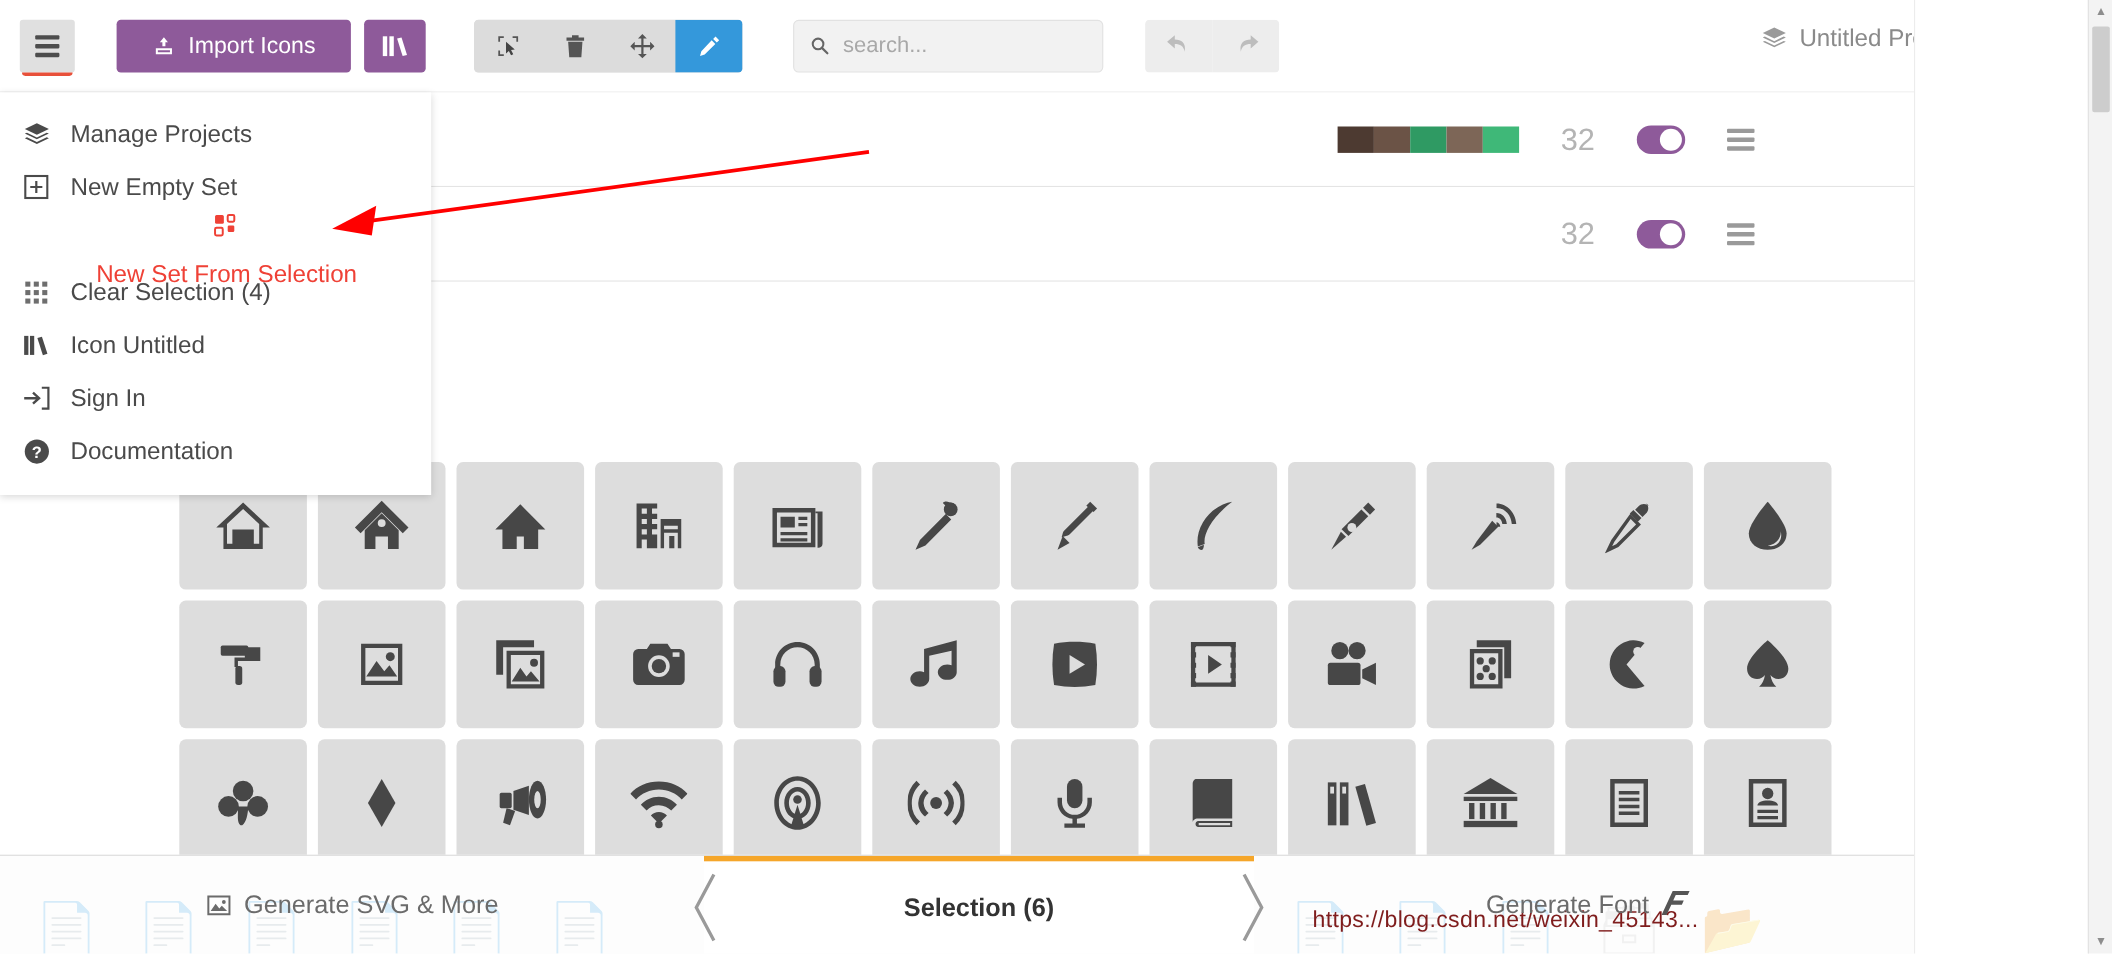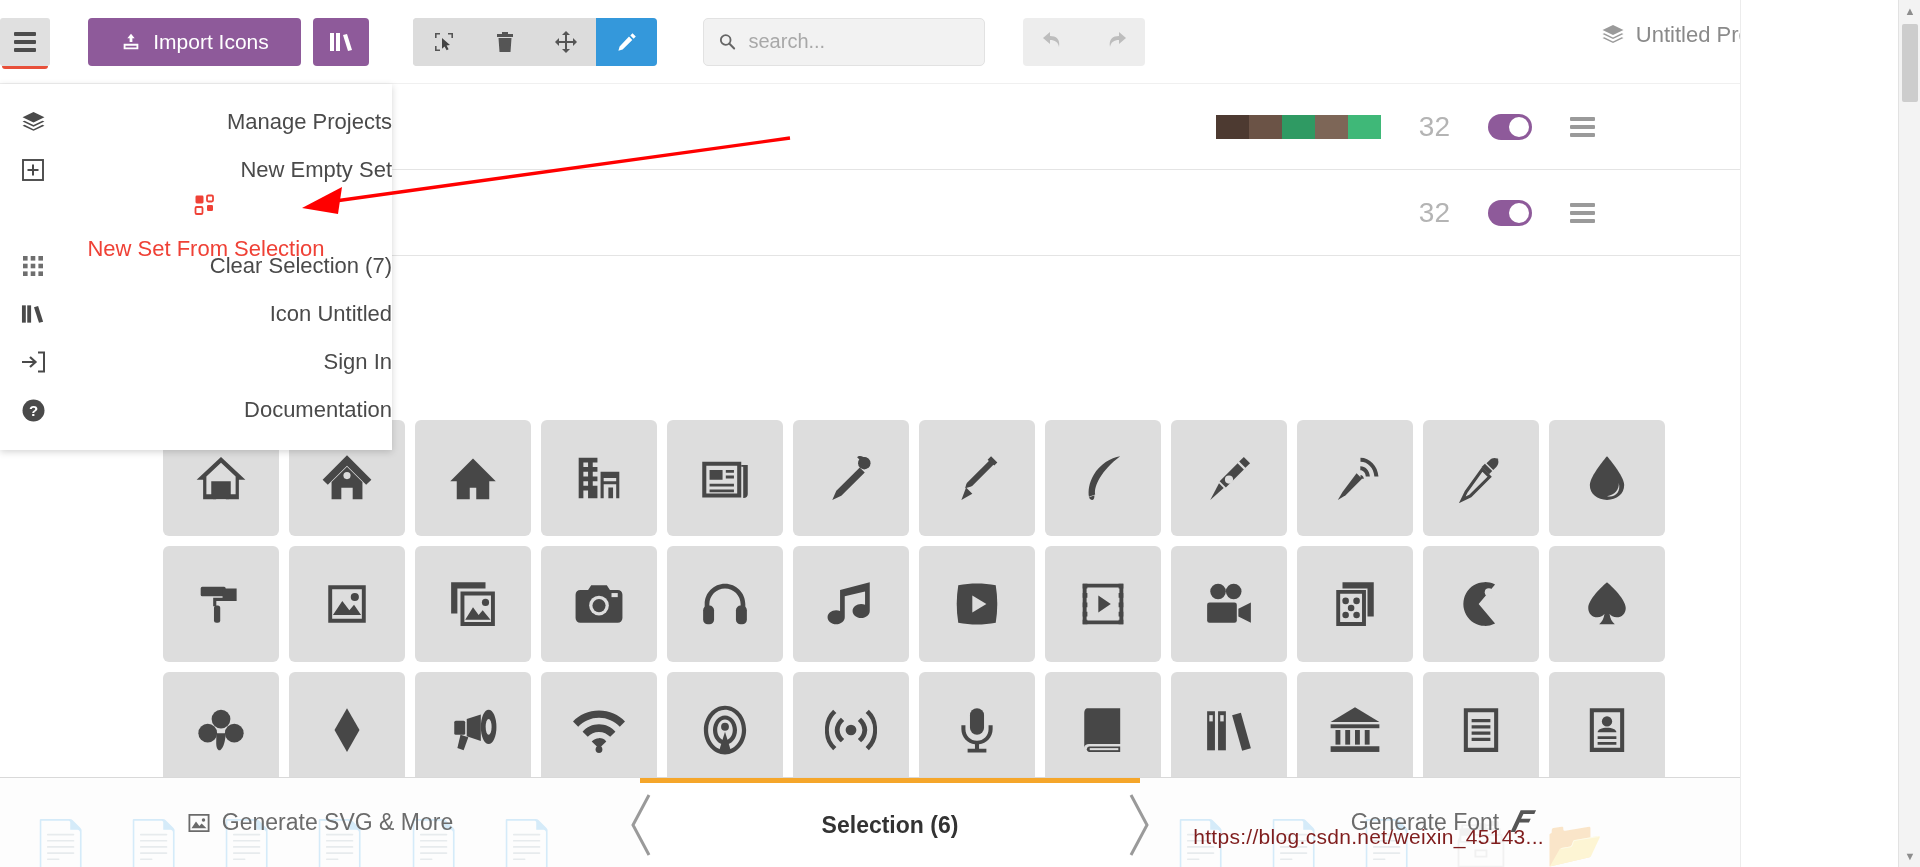--- a/index.html
+++ b/index.html
@@ -14,20 +14,21 @@
     width: 1920px; height: 867px;
     background: #fff;
   }
 
   
   .toolbar {
     position: absolute; top: 0; left: 0;
     width: 1900px; height: 84px;
     background: #ffffff;
     display: flex; align-items: center;
+    padding-left: 18px;
     border-bottom: 1px solid #f0f0f0;
   }
   .menu-btn {
     width: 50px; height: 48px;
     background: #e0e0e0;
     border-radius: 3px;
     display: flex; align-items: center; justify-content: center;
     flex-direction: column; gap: 4px;
     position: relative;
     cursor: pointer;
@@ -217,21 +218,20 @@
     padding: 14px 0 16px 0;
     z-index: 40;
   }
   .dd-item {
     height: 48px;
     display: flex; align-items: center;
     gap: 18px;
     padding-left: 20px;
     font-size: 22px; color: #4a4a4a;
     cursor: pointer;
-    justify-content: space-between;
   }
   .dd-item .dd-ico {
     width: 26px; height: 26px;
     display: flex; align-items: center; justify-content: center;
     color: #4a4a4a;
   }
   .dd-item.danger, .dd-item.danger .dd-ico { color: #ef4136; flex-direction: column; }
 
   
   .annot-arrow { position: absolute; left: 280px; top: 130px; z-index: 60; pointer-events: none; }
@@ -860,21 +860,21 @@
               <rect x="17.4" y="2" width="4.6" height="4.6"></rect>
             <rect x="2" y="9.7" width="4.6" height="4.6"></rect>
               <rect x="9.7" y="9.7" width="4.6" height="4.6"></rect>
               <rect x="17.4" y="9.7" width="4.6" height="4.6"></rect>
             <rect x="2" y="17.4" width="4.6" height="4.6"></rect>
               <rect x="9.7" y="17.4" width="4.6" height="4.6"></rect>
               <rect x="17.4" y="17.4" width="4.6" height="4.6"></rect>
           </g>
         </svg>
       </span>
-      <span>Clear Selection (7)</span>
+      <span>Clear Selection (4)</span>
     </div>
 
     <div class="dd-item">
       <span class="dd-ico">
         <svg width="25" height="24" viewBox="0 0 26 24">
           <rect x="1" y="3" width="4" height="18" fill="#4a4a4a"></rect>
           <rect x="6.5" y="3" width="4" height="18" fill="#4a4a4a"></rect>
           <path d="M13.5 5l4.3-1.2L23 20l-4.3 1.2z" fill="#4a4a4a"></path>
         </svg>
       </span>

